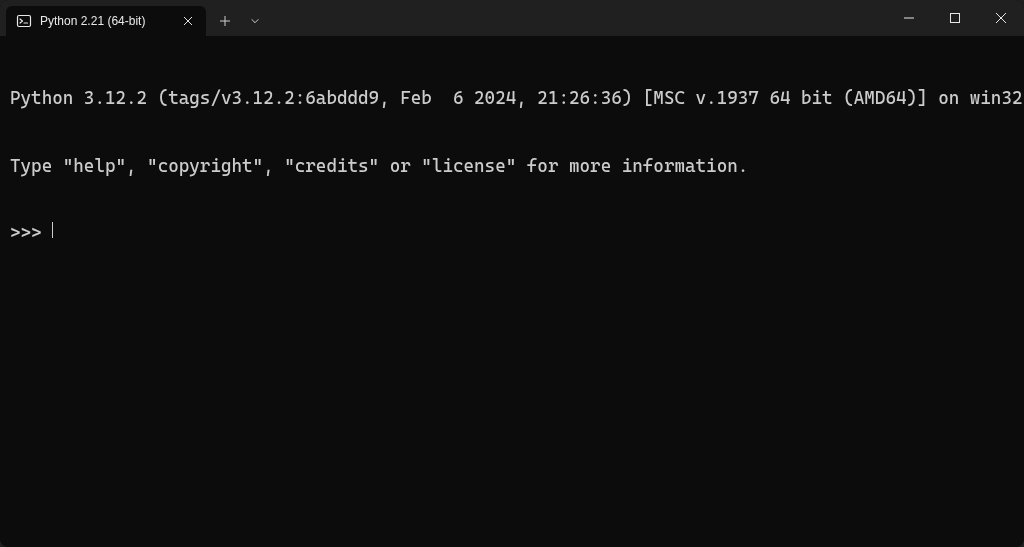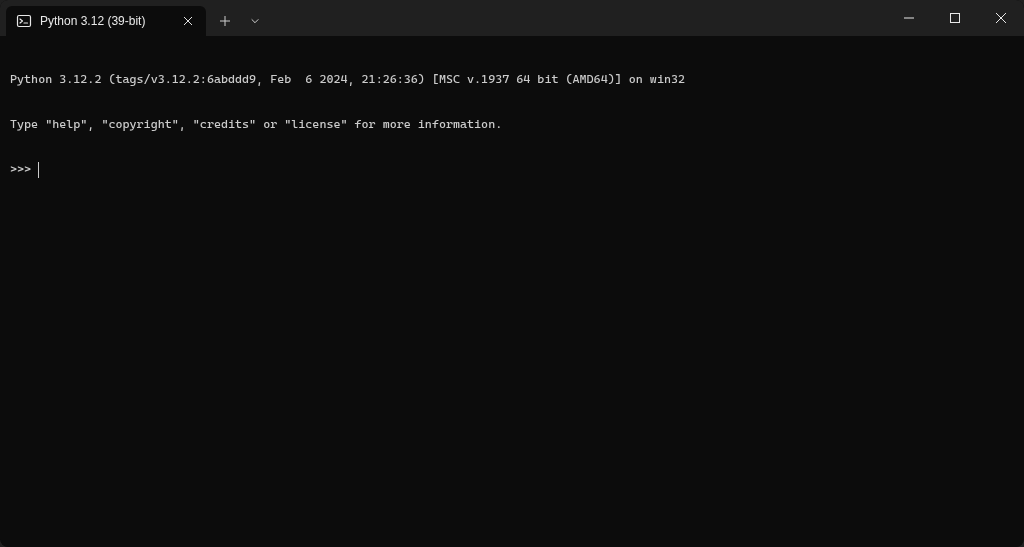--- a/index.html
+++ b/index.html
@@ -114,21 +114,21 @@
     }
     .win-btn svg {
       width: 10px;
       height: 10px;
     }
     .terminal-body {
       flex: 1;
       background: #0c0c0c;
       padding: 6px 10px;
       font-family: Consolas, "Cascadia Mono", monospace;
-      font-size: 12px;
+      font-size: 18px;
       line-height: 1.25;
       color: #cccccc;
       overflow: auto;
       white-space: pre-wrap;
       border-bottom-left-radius: 8px;
       border-bottom-right-radius: 8px;
     }
     .terminal-line {
       white-space: pre;
     }
@@ -156,21 +156,21 @@
   <div class="titlebar">
     <div class="tab-group">
       <div class="tab">
         <span class="tab-icon">
           <svg viewBox="0 0 16 16" fill="none" stroke="#e8e8e8" stroke-width="1.2">
             <rect x="1.5" y="2.5" width="13" height="11" rx="1.5"></rect>
             <path d="M4 6 L6.5 8 L4 10" stroke-linecap="round" stroke-linejoin="round"></path>
             <line x1="8" y1="10" x2="11.5" y2="10" stroke-linecap="round"></line>
           </svg>
         </span>
-        <span class="tab-title">Python 3.12 (39-bit)</span>
+        <span class="tab-title">Python 2.21 (64-bit)</span>
         <span class="tab-close">
           <svg viewBox="0 0 10 10" width="10" height="10" stroke="#e0e0e0" stroke-width="1">
             <line x1="1" y1="1" x2="9" y2="9"></line>
             <line x1="9" y1="1" x2="1" y2="9"></line>
           </svg>
         </span>
       </div>
     </div>
     <div class="tab-actions">
       <div class="tab-action-btn">

